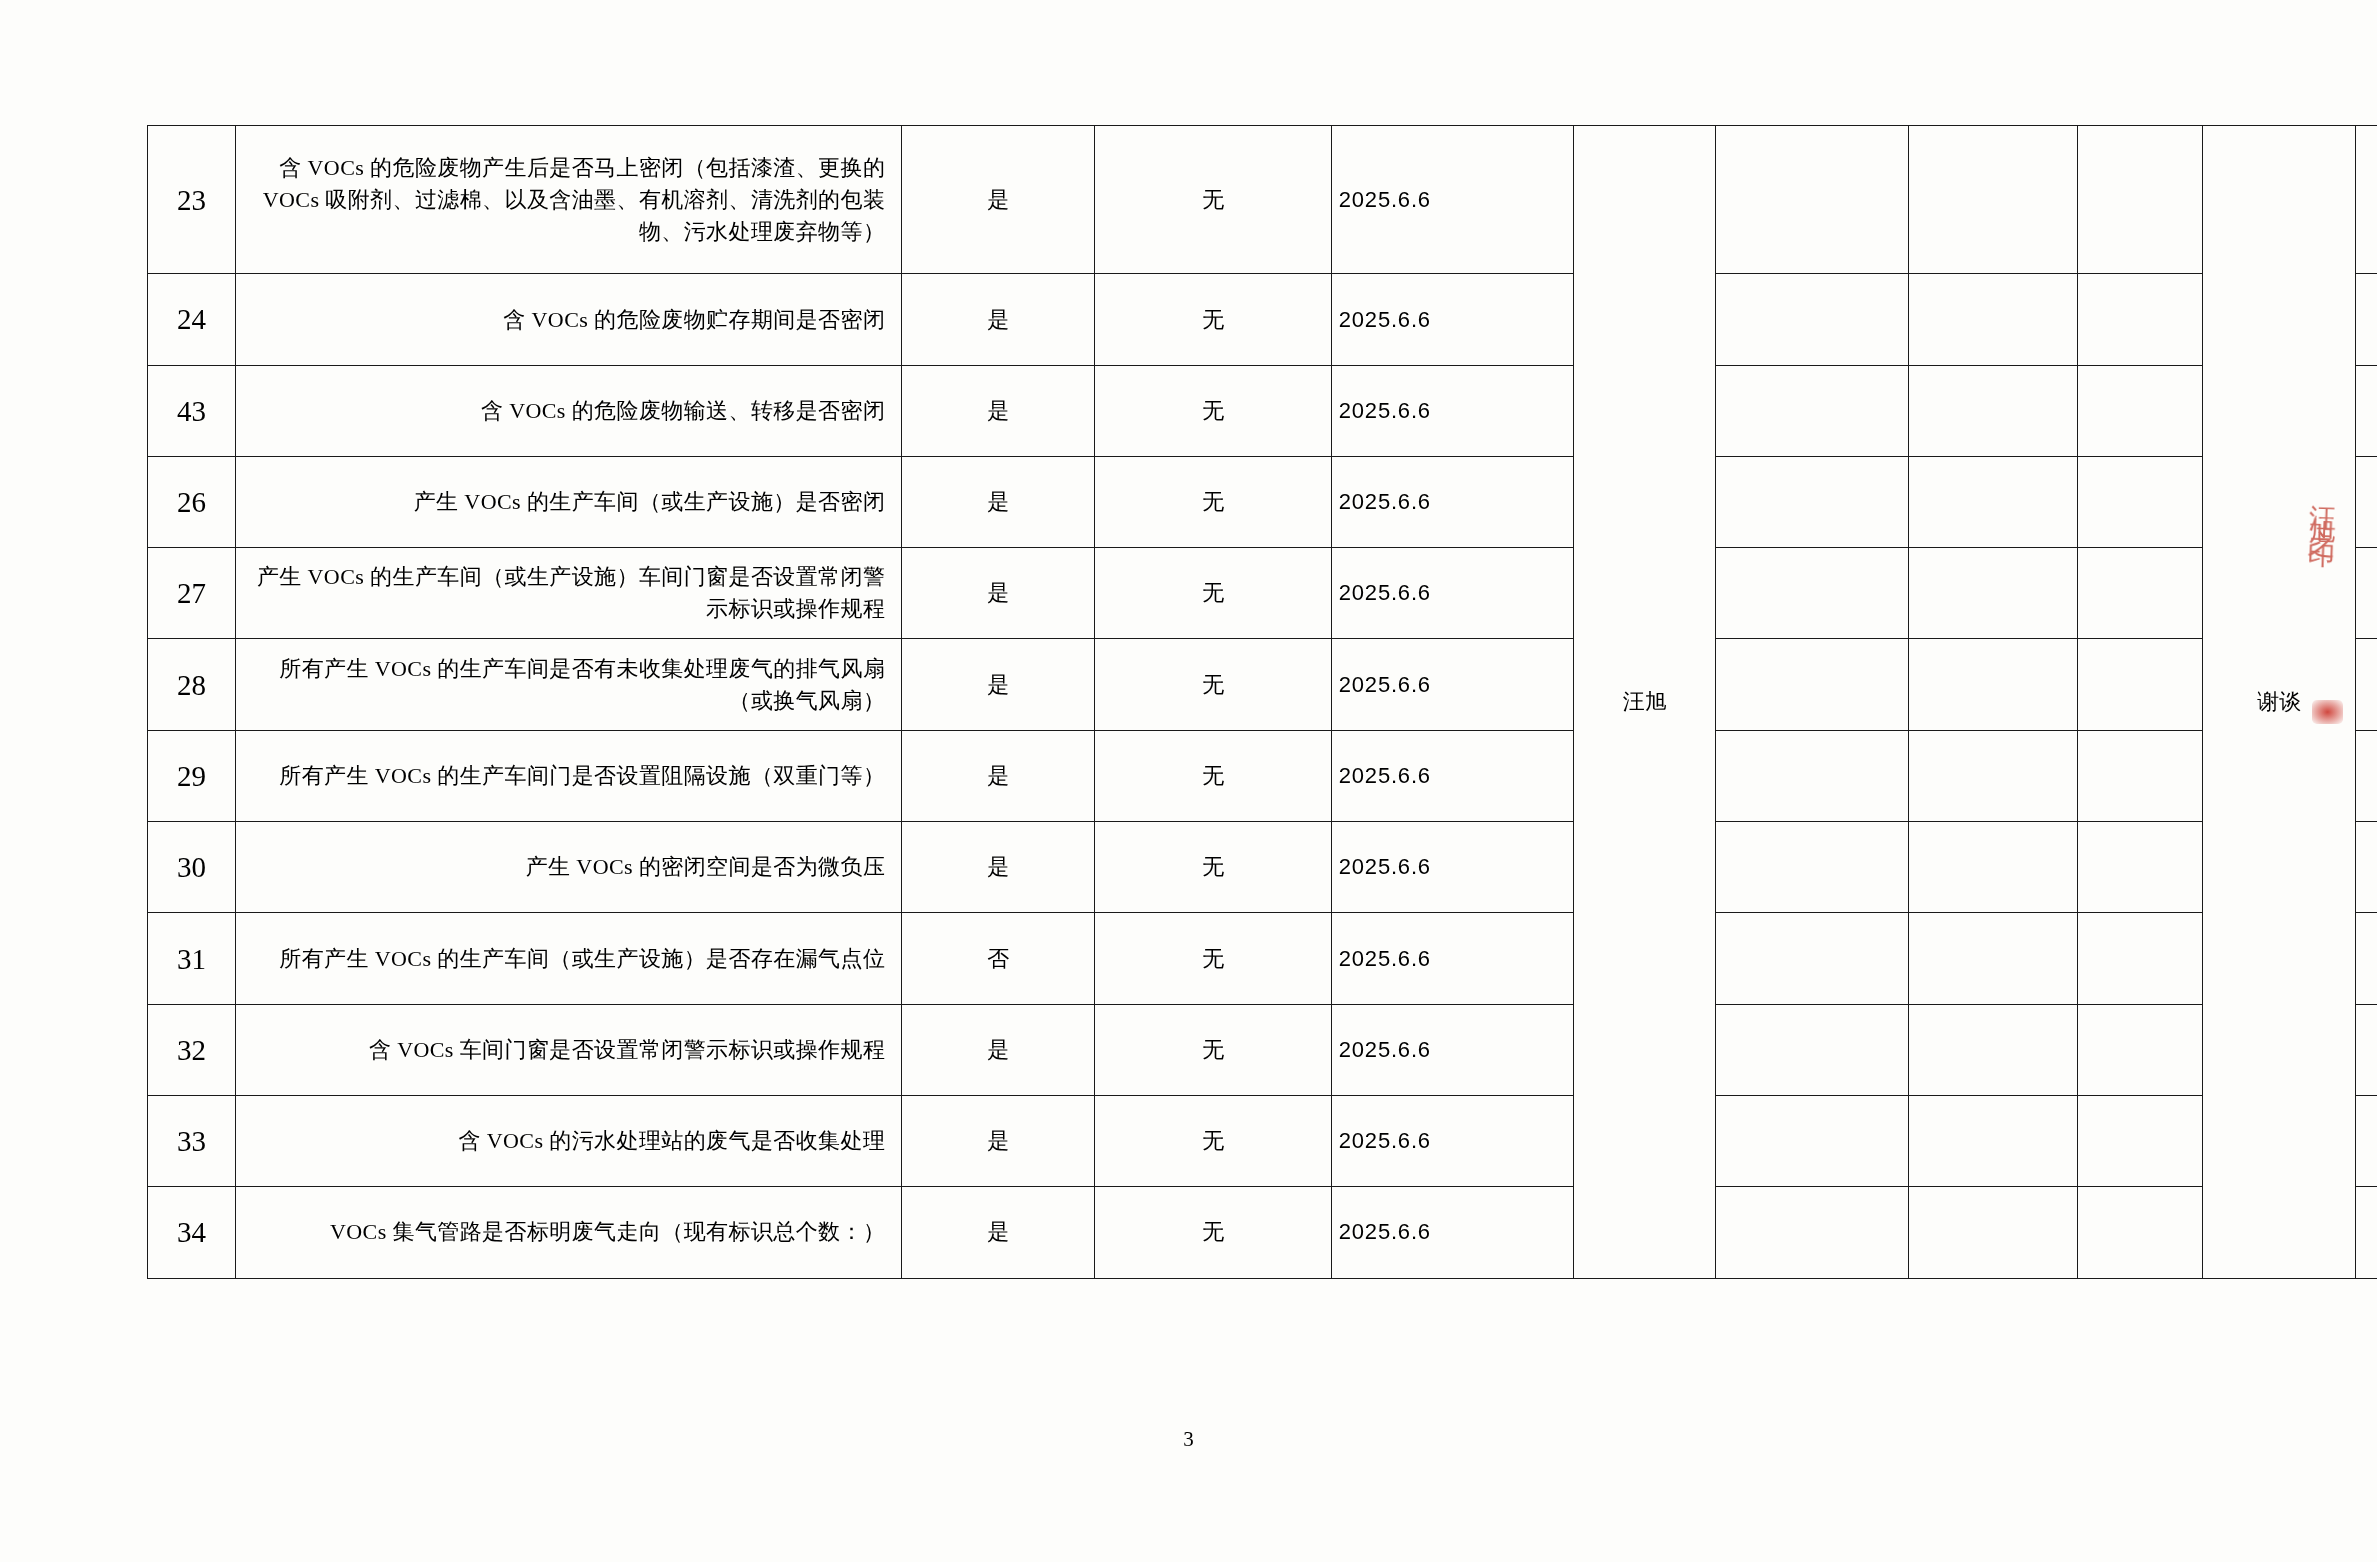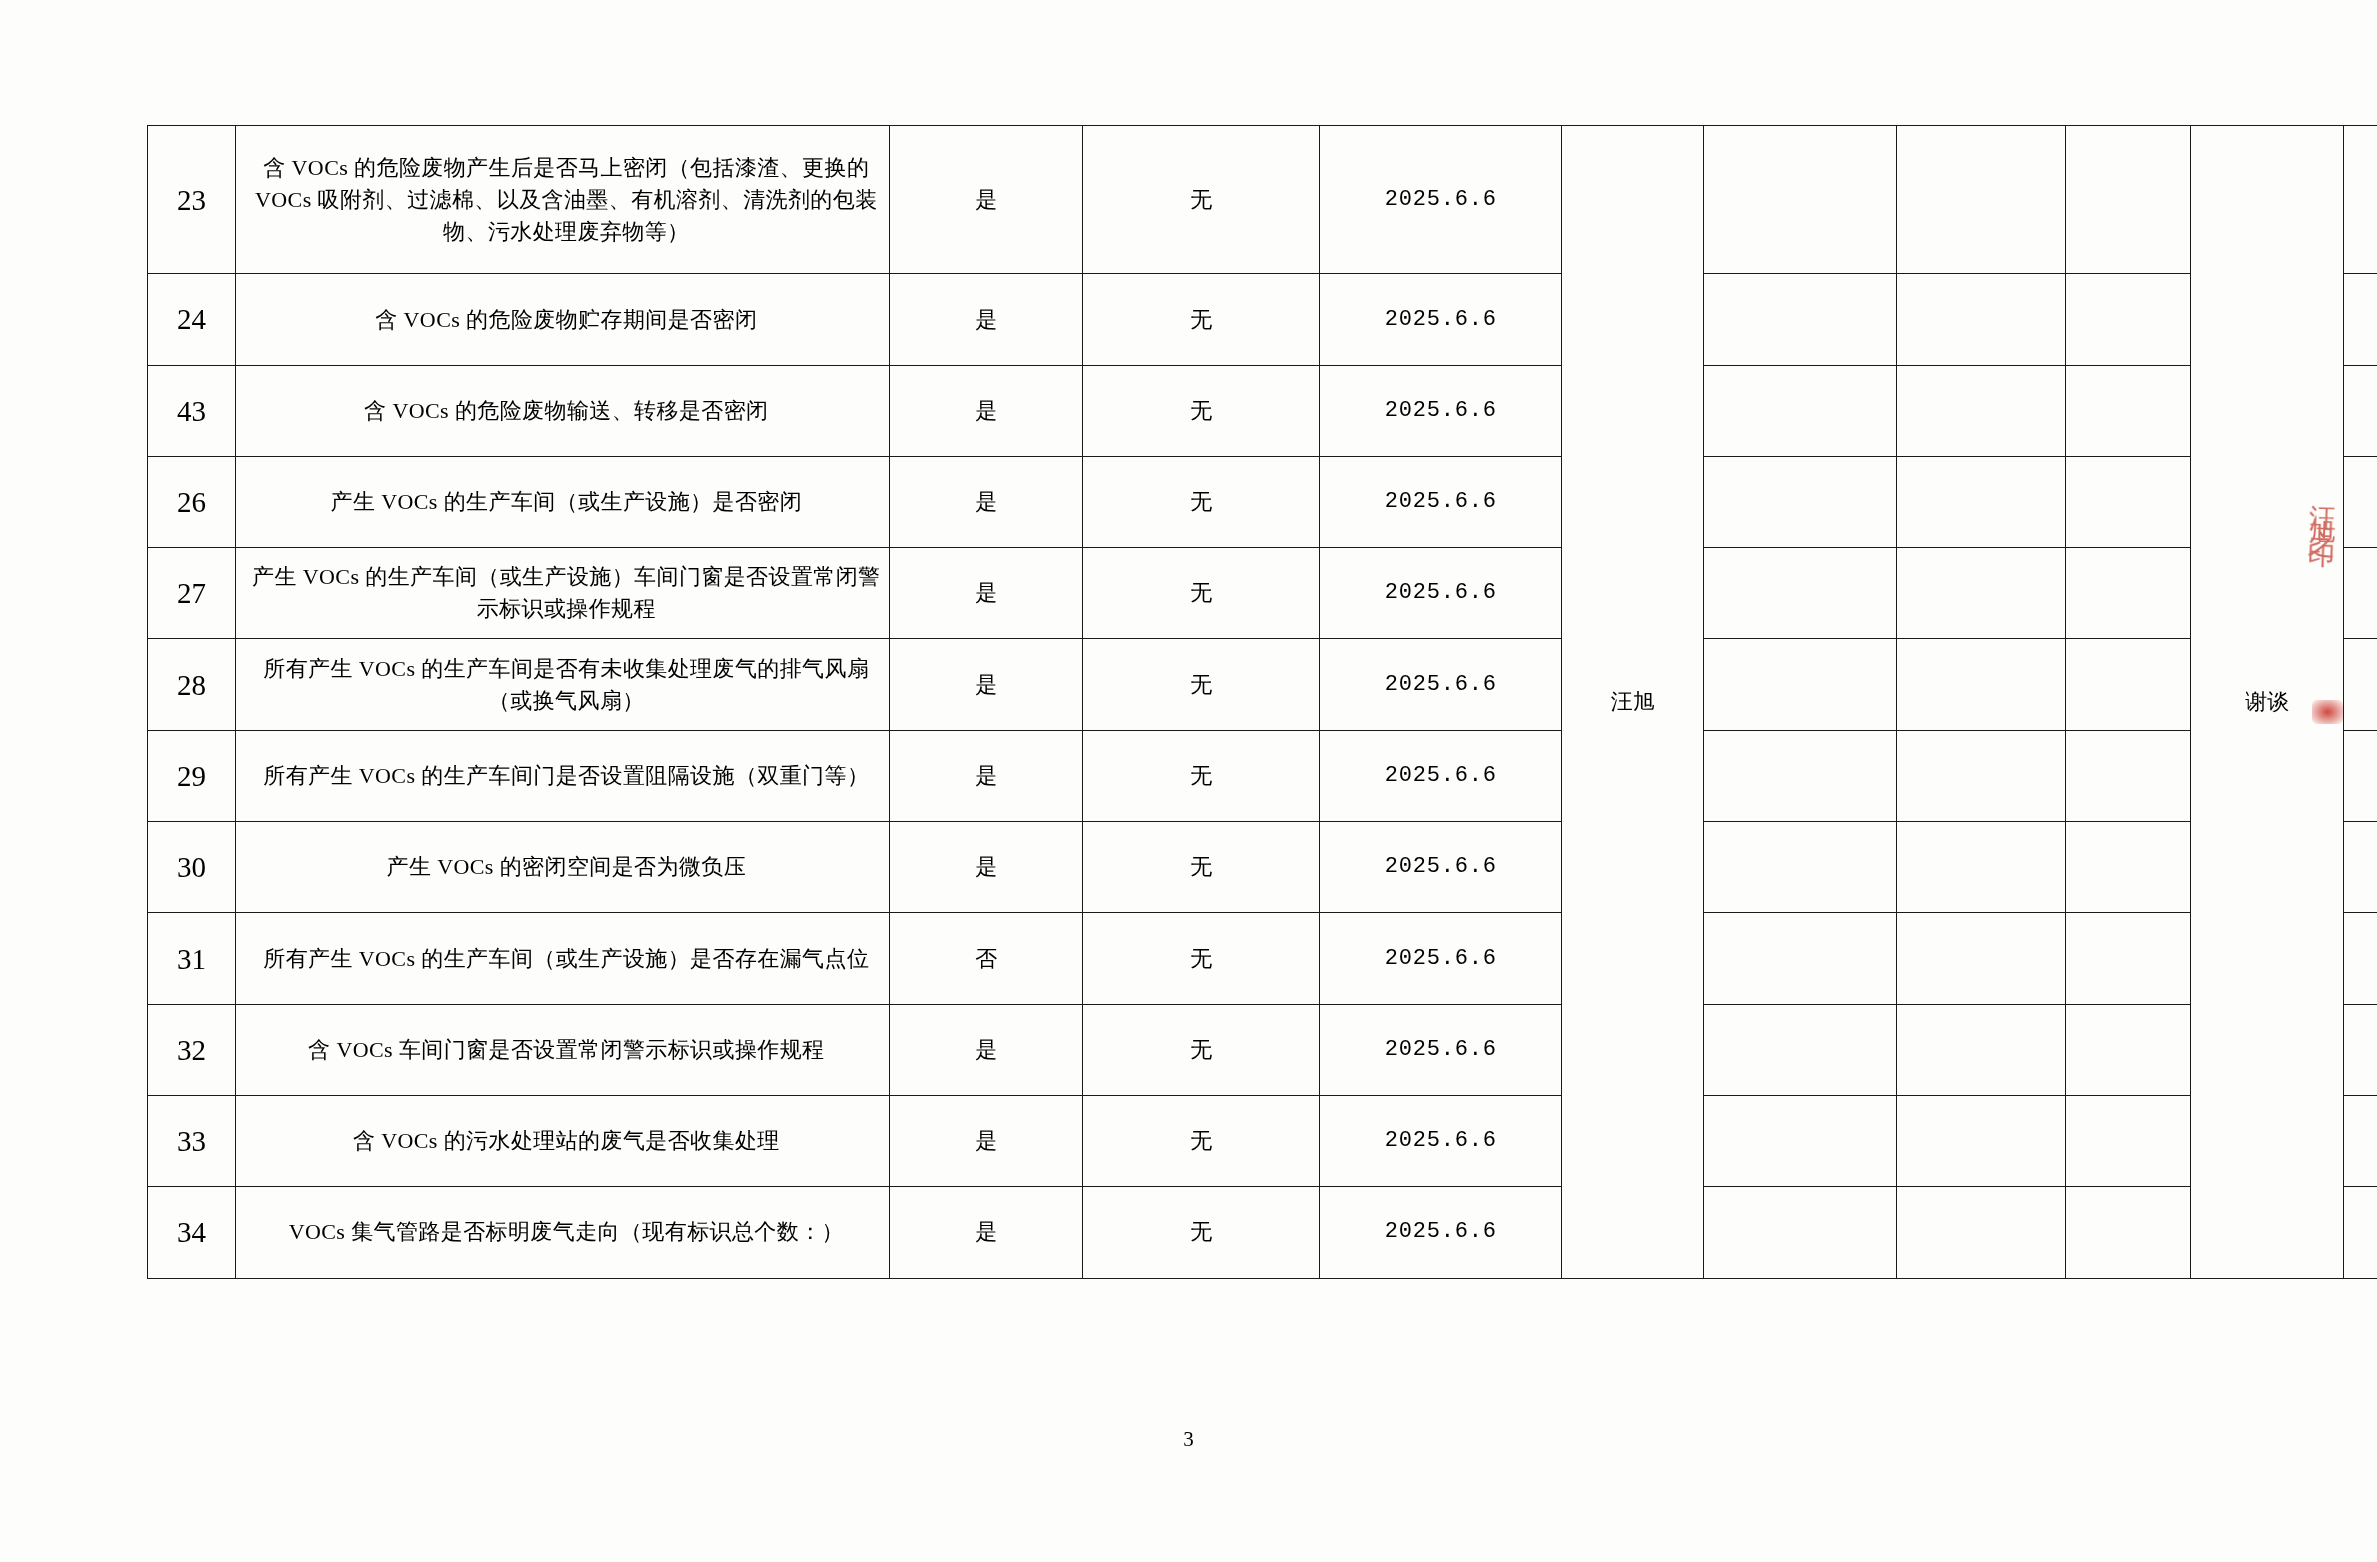--- a/index.html
+++ b/index.html
@@ -38,37 +38,36 @@
     line-height: 1.45;
     font-family: "Liberation Serif", serif;
   }
   td.idx {
     width: 74px;
     text-align: center;
     font-size: 29px;
   }
   td.desc {
     width: 638px;
-    text-align: center;
+    text-align: right;
     padding-left: 11.3px;
-    padding-right: 4px;
+    padding-right: 16px;
     letter-spacing: 0.4px;
   }
   td.yn {
     width: 179px;
     text-align: center;
   }
   td.none {
     width: 223px;
     text-align: center;
   }
   td.date {
     width: 228px;
-    text-align: center;
-    font-family: Liberation Mono, monospace;
+    font-family: Liberation Sans, sans-serif;
     letter-spacing: 0.8px;
   }
   td.person {
     width: 128px;
     text-align: center;
   }
   td.blank1 { width: 179px; }
   td.blank2 { width: 155px; }
   td.blank3 { width: 111px; }
   td.inspector {

